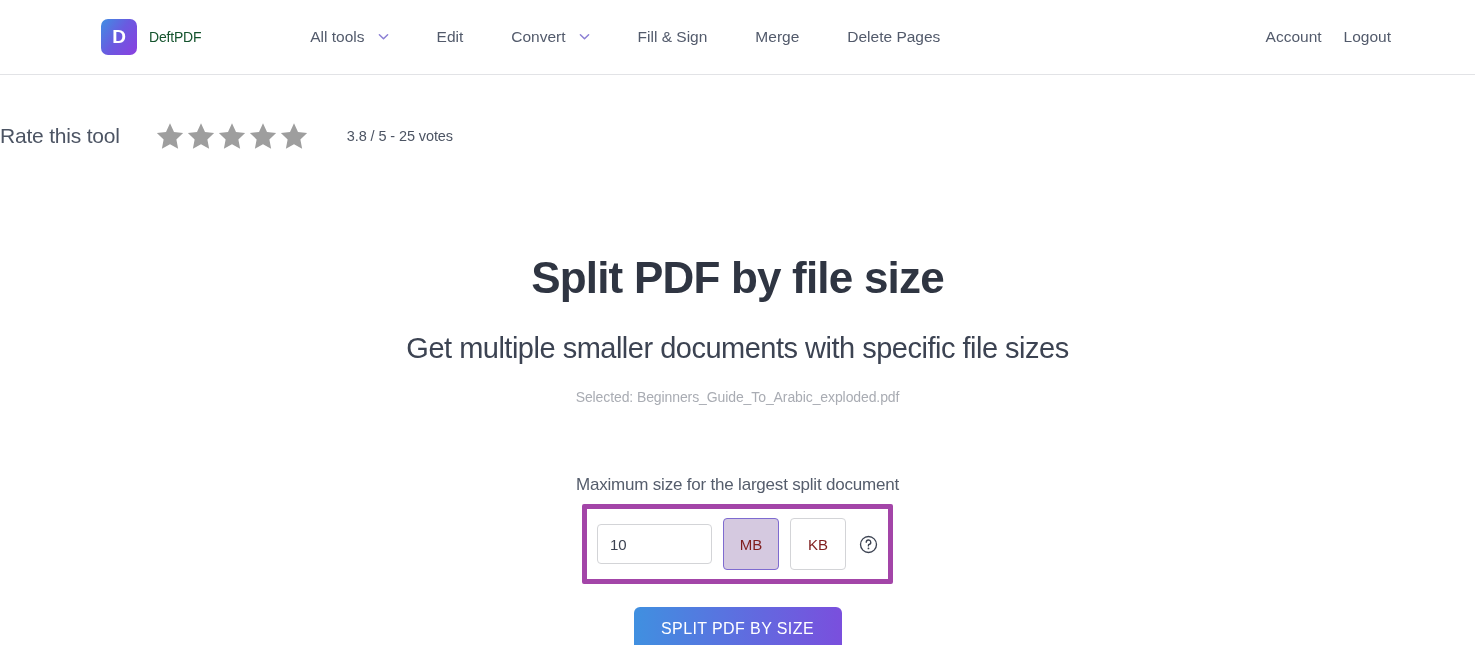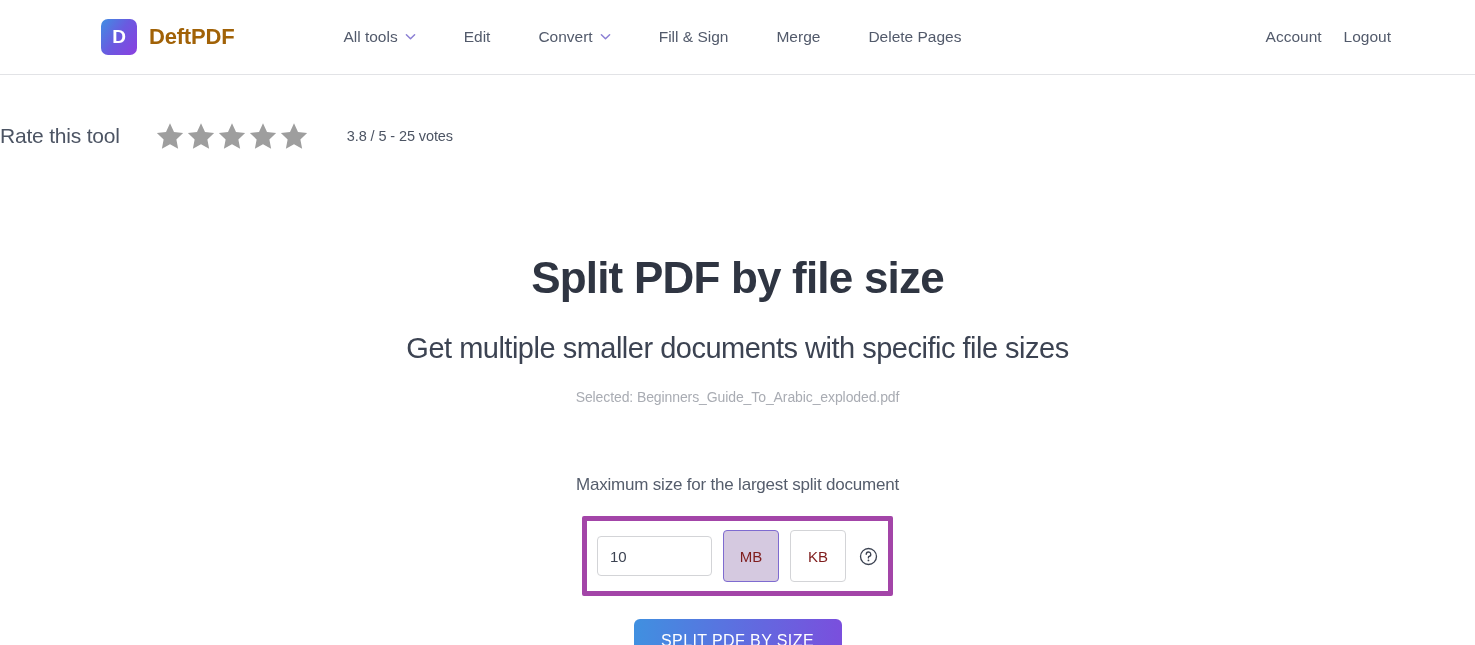--- a/index.html
+++ b/index.html
@@ -38,40 +38,40 @@
     background: linear-gradient(125deg, #3f8fe3 0%, #6a5ae0 48%, #8b3fe0 100%);
     color: #fff;
     font-size: 19px;
     font-weight: bold;
     display: flex;
     align-items: center;
     justify-content: center;
     letter-spacing: 0;
   }
   .brand-name {
-    font-size: 22px;
-    font-weight: bold;
-    color: #a16207;
+    font-size: 14px;
+    font-weight: normal;
+    color: #14532d;
     letter-spacing: -0.2px;
   }
   .nav {
     display: flex;
     align-items: center;
     margin-left: 109px;
     gap: 0;
   }
   .nav-item {
     font-size: 15.5px;
     color: #525a6b;
     padding: 6px 0;
     margin-right: 48px;
     cursor: pointer;
     display: flex;
     align-items: center;
-    gap: 7px;
+    gap: 13px;
     white-space: nowrap;
   }
   .nav-item:last-child { margin-right: 0; }
   .chev {
     display: inline-block;
     width: 11px;
     height: 11px;
     position: relative;
     top: -1px;
   }
@@ -137,21 +137,21 @@
   }
 
   
   .form-wrap { margin-top: 70px; }
   .form-label {
     font-size: 17px;
     color: #555d6c;
     letter-spacing: -0.2px;
   }
   .size-row {
-    margin-top: 21px;
+    margin-top: 9px;
     display: inline-flex;
     align-items: center;
     gap: 11px;
     border: 5px solid #a345a8;
     border-radius: 2px;
     padding: 9px 10px;
     background: #fff;
   }
   .size-input {
     width: 115px;

